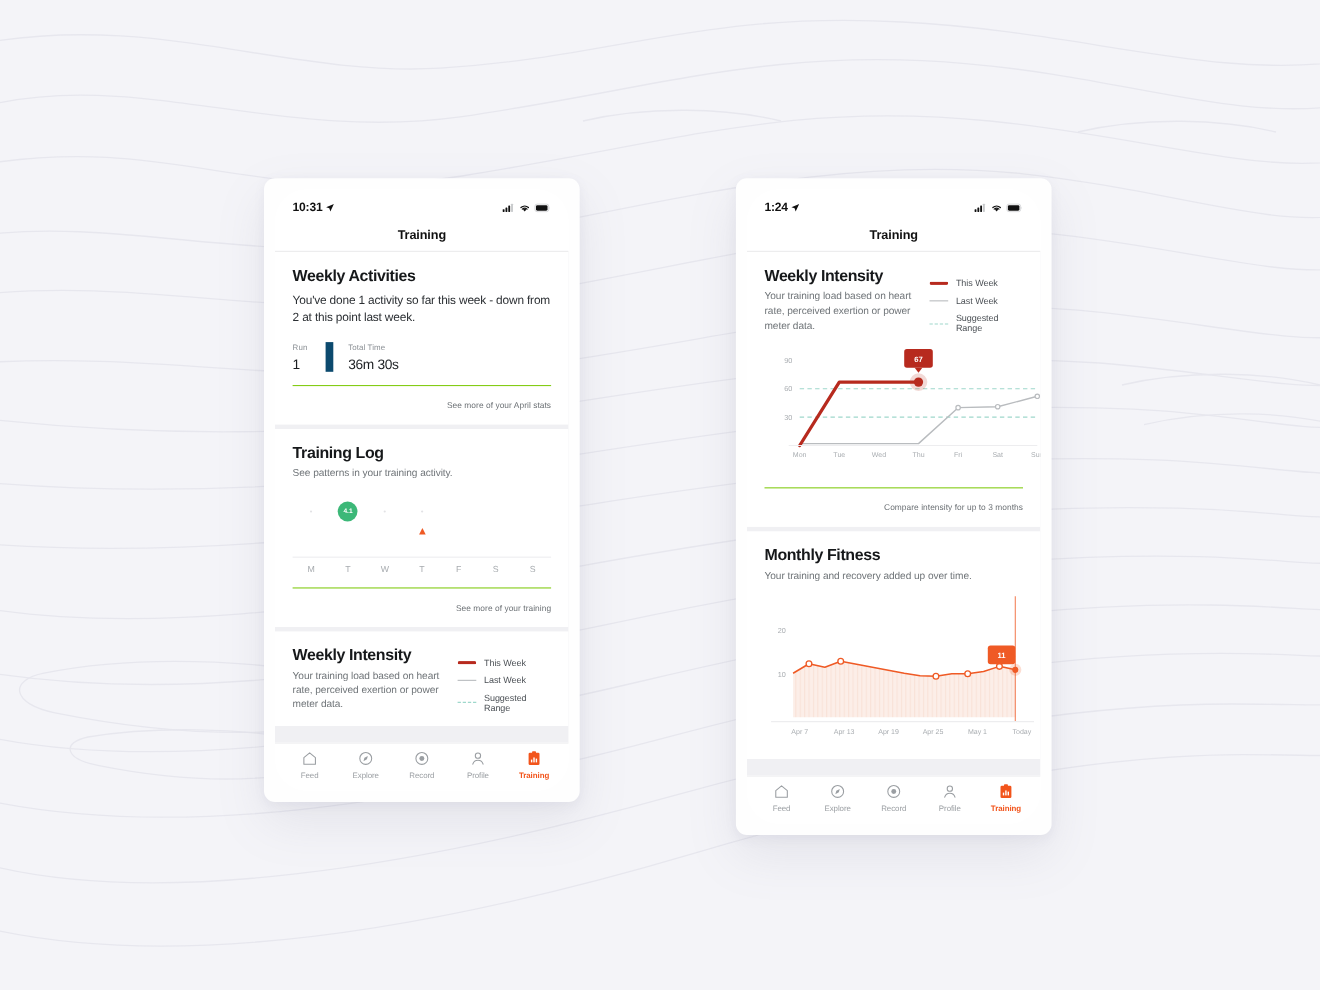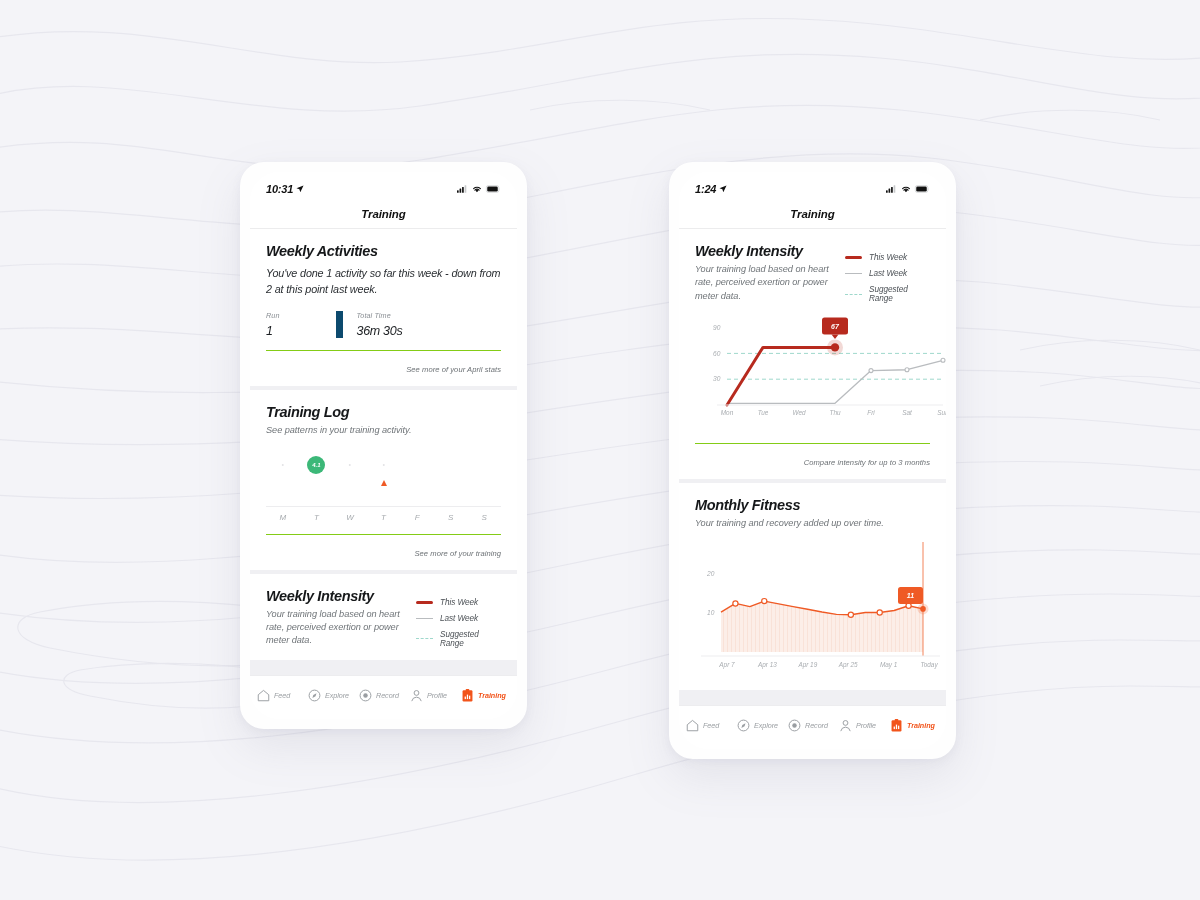--- a/index.html
+++ b/index.html
@@ -8,24 +8,23 @@
     font-family: "Liberation Sans", sans-serif;
     background: #f4f4f8;
     position: relative;
     overflow: hidden;
   }
   #topo { position: absolute; inset: 0; width: 1200px; height: 900px; }
 
   .phone {
     position: absolute;
     background: #fefefe;
-    border-radius: 24px;
+    border-radius: 10px;
     box-shadow: 0 18px 45px rgba(120,120,150,0.13), 0 3px 10px rgba(120,120,150,0.08);
     padding: 10px;
-    font-style: italic;
   }
   .phone-screen {
     width: 100%; height: 100%;
     background: #ffffff;
     border-radius: 29px;
     overflow: hidden;
     position: relative;
     display: flex;
     flex-direction: column;
   }
@@ -61,21 +60,21 @@
   .card + .card { margin-top: 4px; }
 
   .card-title { font-size: 14.5px; font-weight: bold; color: #16181a; letter-spacing: -0.35px; }
   .card-sub {
     font-size: 9.2px; color: #6f7478; line-height: 1.45; margin-top: 4px; letter-spacing: -0.05px;
   }
   .card-body-lg {
     font-size: 10.8px; color: #2b2f33; line-height: 1.5; margin-top: 6px; letter-spacing: -0.15px;
   }
 
-  .stats-row { display: flex; margin-top: 14px; gap: 40px; }
+  .stats-row { display: flex; margin-top: 14px; }
   .stat { padding-right: 16px; }
   .stat + .stat { border-left: 7px solid #0c4a6e; padding-left: 14px; }
   .stat-label { font-size: 7.2px; color: #8a8f94; letter-spacing: 0.1px; }
   .stat-value { font-size: 12.5px; color: #1c1f22; margin-top: 4px; letter-spacing: -0.3px; }
 
   .card-footer {
     margin-top: 12px;
     border-top: 1px solid #84cc16;
     padding-top: 7px;
     text-align: right;
@@ -130,21 +129,21 @@
 
   
   .tabbar {
     flex: none;
     height: 44px;
     background: #fff;
     border-top: 1px solid #ededef;
     display: flex; align-items: center;
     padding: 0 6px 4px 6px;
   }
-  .tab { flex: 1; display: flex; flex-direction: row; align-items: center; gap: 3px; }
+  .tab { flex: 1; display: flex; flex-direction: column; align-items: center; gap: 3px; }
   .tab-label { font-size: 7.2px; color: #9a9ea2; letter-spacing: -0.05px; }
   .tab.active .tab-label { color: #f2541b; font-weight: bold; }
 
   .clipped { overflow: hidden; }
 </style>
 </head>
 <body>
 
 <svg id="topo" viewBox="0 0 1200 900" preserveAspectRatio="none">
   <rect x="0" y="0" width="1200" height="900" fill="#f4f4f8"></rect>

